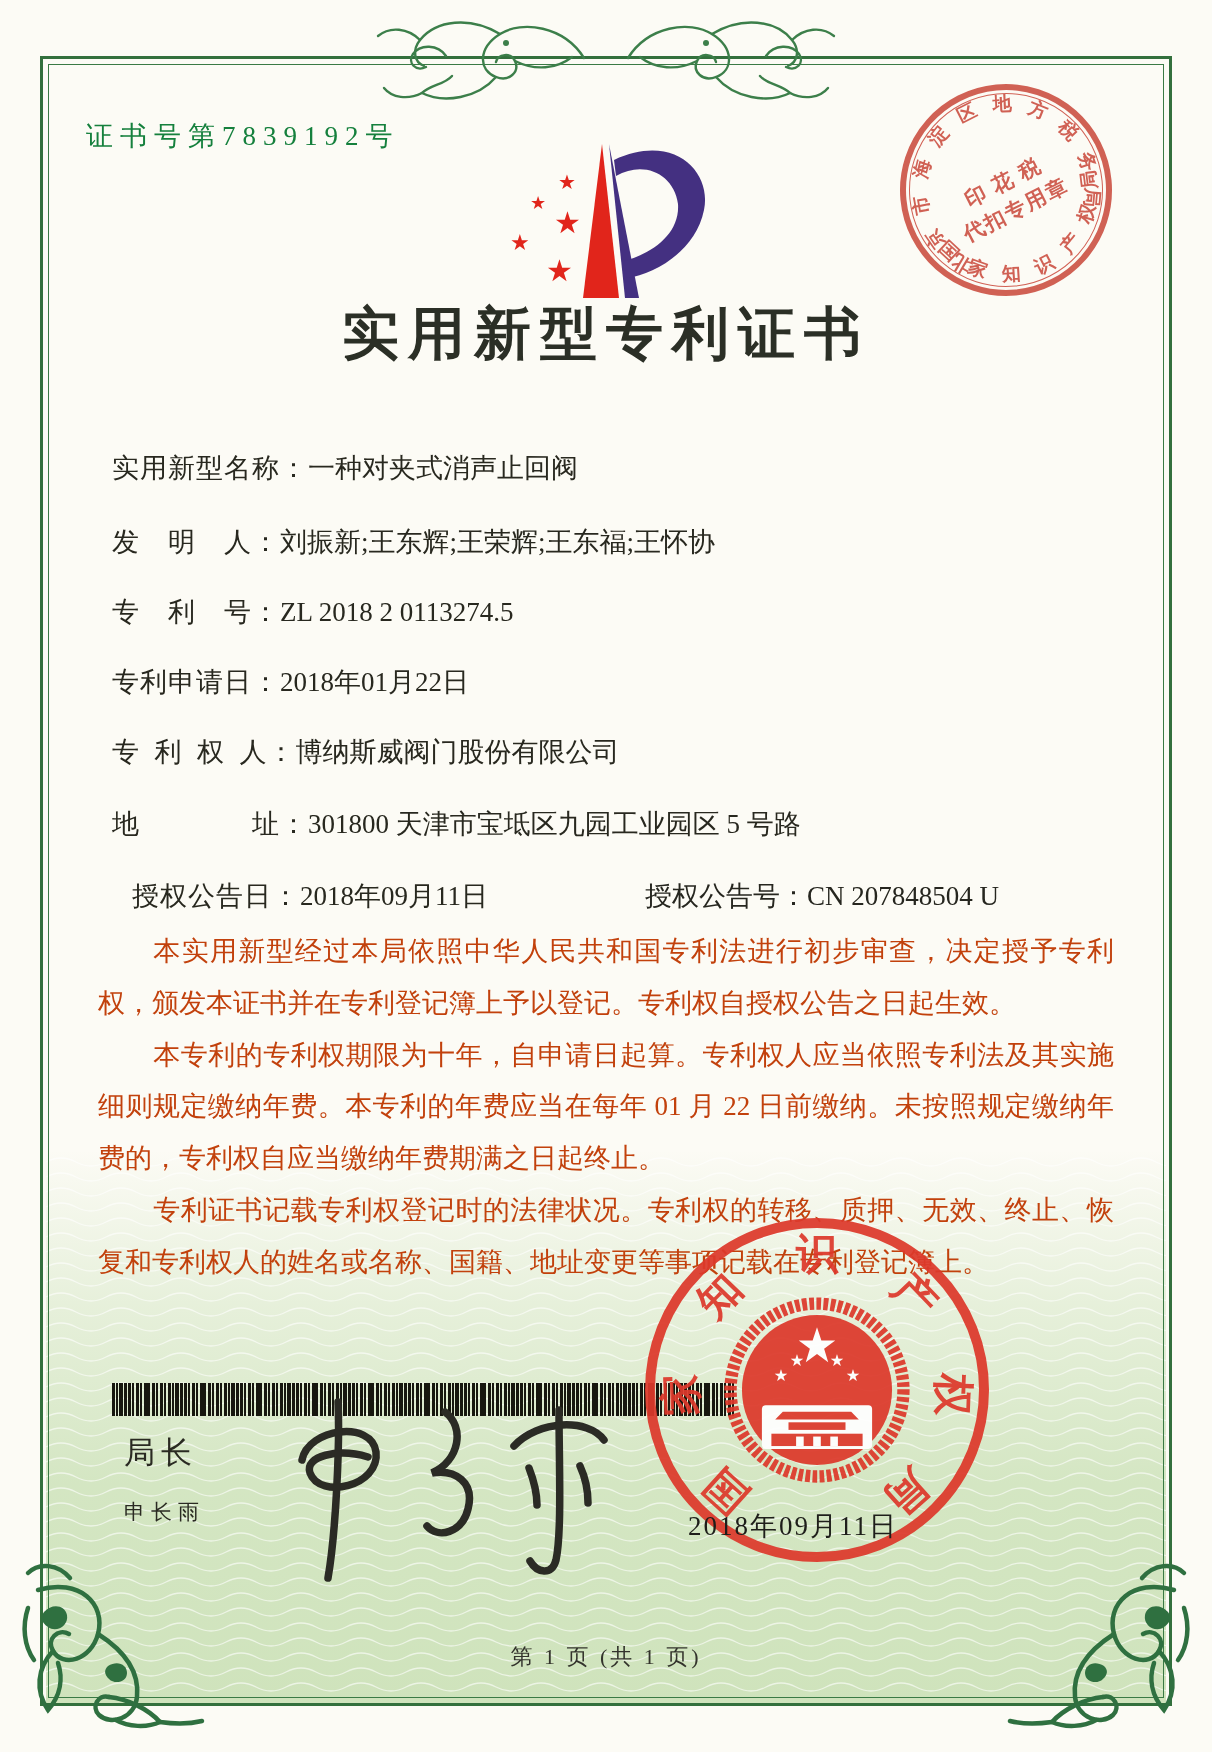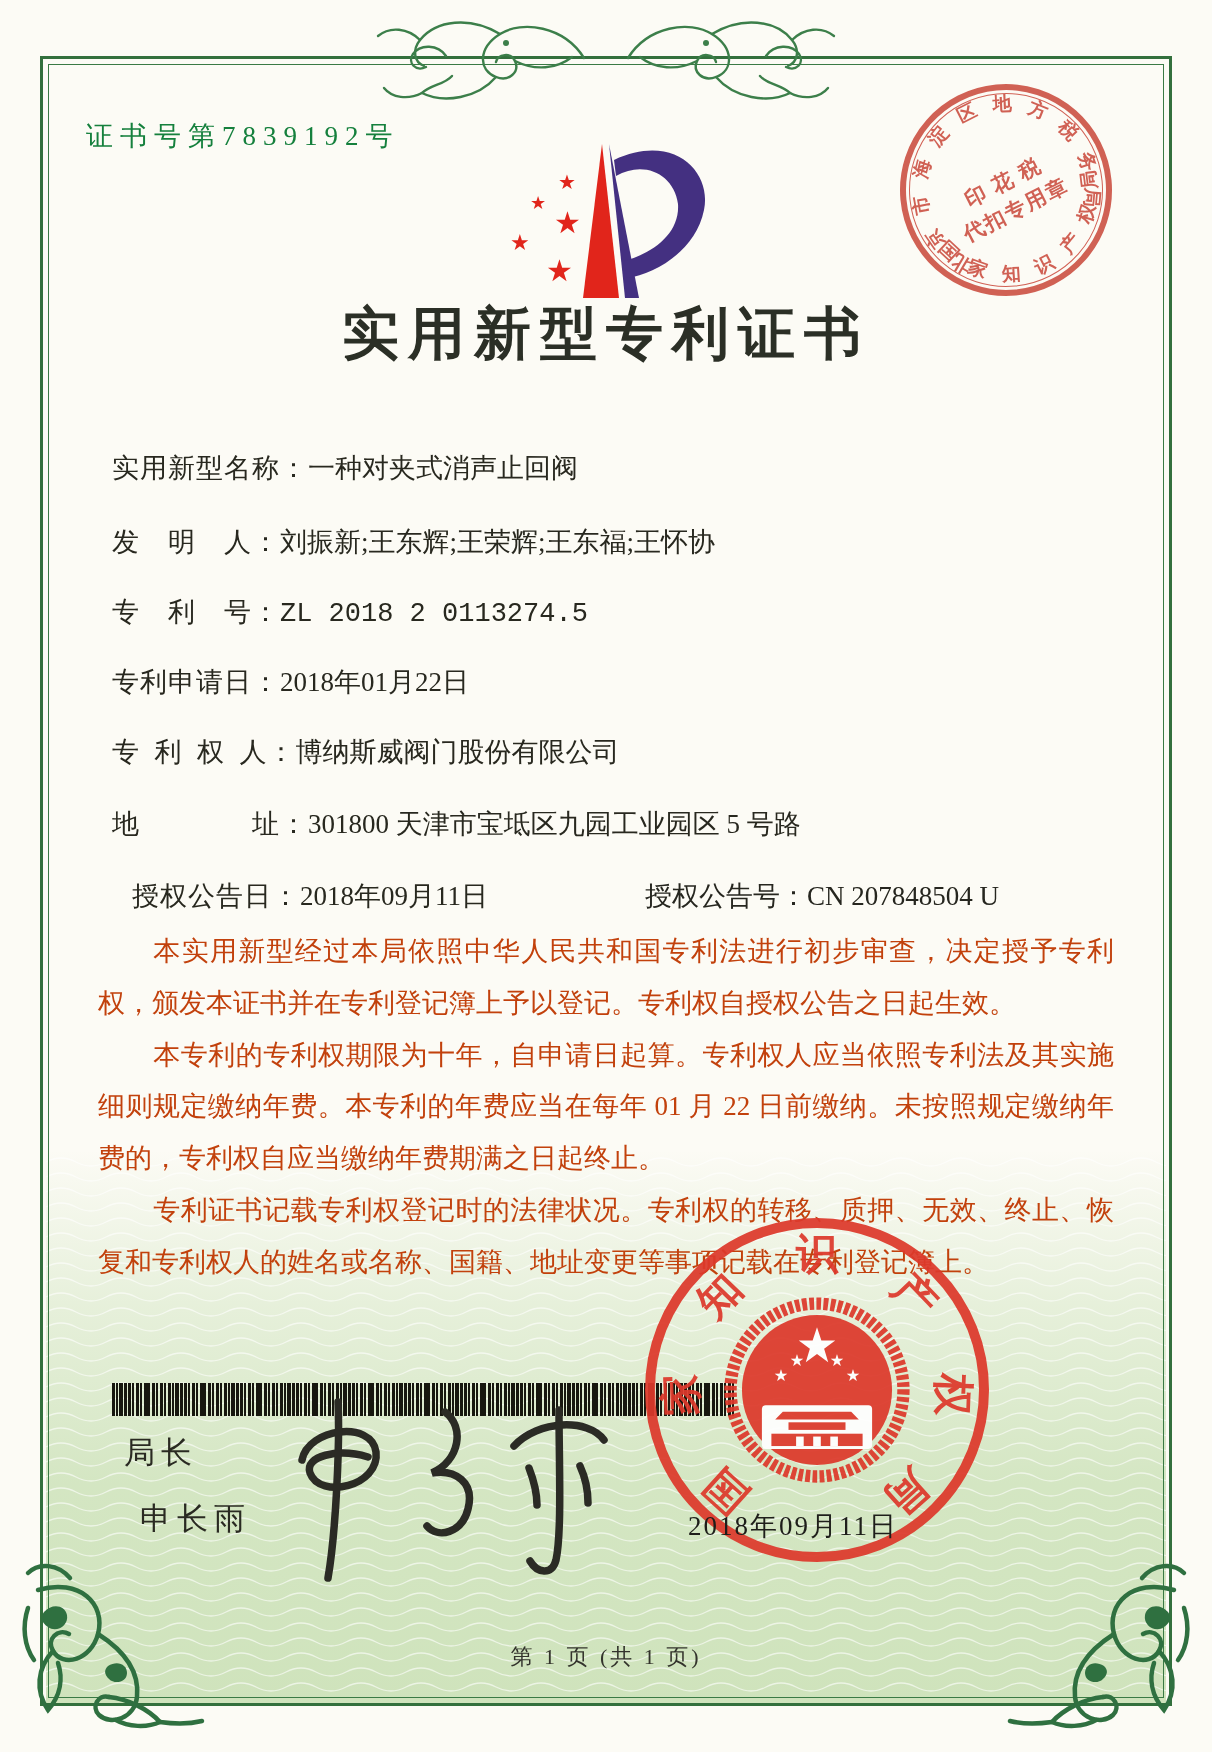--- a/index.html
+++ b/index.html
@@ -33,21 +33,21 @@
   .body-text{position:absolute;left:98px;top:926px;width:1016px;z-index:2;
     font-size:27px;line-height:1.92;text-align:justify;color:#c2410c;}
   .body-text p{margin:0;text-indent:2.05em;}
   
   .barcode{position:absolute;left:112px;top:1383px;width:622px;height:33px;z-index:2;
     background-image:
       repeating-linear-gradient(90deg,#17170f 0 2px,rgba(0,0,0,0) 2px 4px),
       repeating-linear-gradient(90deg,#17170f 0 3px,rgba(0,0,0,0) 3px 8px),
       repeating-linear-gradient(90deg,#17170f 0 1px,rgba(0,0,0,0) 1px 7px);}
   .sig-title{position:absolute;left:124px;top:1432px;font-size:31px;letter-spacing:6px;color:#2a2a22;z-index:3;}
-  .sig-name{position:absolute;left:124px;top:1498px;font-size:31px;letter-spacing:6px;color:#2a2a22;z-index:3;margin-left:16px;}
+  .sig-name{position:absolute;left:124px;top:1498px;font-size:21px;letter-spacing:6px;color:#2a2a22;z-index:3;}
   .signature{position:absolute;left:258px;top:1380px;width:360px;height:212px;z-index:3;}
   .footer{position:absolute;left:0;top:1642px;width:100%;text-align:center;font-size:22px;letter-spacing:3px;color:#33332c;z-index:2;}
   
   .seal-big{position:absolute;left:645px;top:1218px;width:344px;height:344px;z-index:3;opacity:.93;}
   .seal-big .ring{position:absolute;inset:0;border:10px solid #dd392b;border-radius:50%;}
   .seal-big .emblem{position:absolute;left:77px;top:77px;width:190px;height:190px;}
   .seal-big .arc-wrap{position:absolute;inset:0;color:#dd392b;font-weight:700;}
   .seal-date{position:absolute;left:618px;top:1508px;width:350px;text-align:center;
     font-size:27px;letter-spacing:2px;color:#1e1e1a;z-index:4;}
   .seal-tax{position:absolute;left:900px;top:84px;width:212px;height:212px;z-index:3;
@@ -174,21 +174,21 @@
     <span class="star" style="left:68px;top:62px;font-size:18px;">★</span>
     <span class="star" style="left:92px;top:76px;font-size:30px;">★</span>
     <span class="star" style="left:48px;top:100px;font-size:22px;">★</span>
     <span class="star" style="left:84px;top:124px;font-size:30px;">★</span>
   </div>
 
   <div class="title">实用新型专利证书</div>
 
   <div class="field" style="top:450px;"><span class="lbl">实用新型名称：</span><span>一种对夹式消声止回阀</span></div>
   <div class="field" style="top:524px;"><span class="lbl">发　明　人：</span><span>刘振新;王东辉;王荣辉;王东福;王怀协</span></div>
-  <div class="field" style="top:594px;font-family:Liberation Mono, monospace;"><span class="lbl">专　利　号：</span><span>ZL 2018 2 0113274.5</span></div>
+  <div class="field" style="top:594px;"><span class="lbl">专　利　号：</span><span>ZL 2018 2 0113274.5</span></div>
   <div class="field" style="top:664px;"><span class="lbl">专利申请日：</span><span>2018年01月22日</span></div>
   <div class="field" style="top:734px;"><span class="lbl">专 利 权 人：</span><span>博纳斯威阀门股份有限公司</span></div>
   <div class="field" style="top:806px;"><span class="lbl">地　　　　址：</span><span>301800 天津市宝坻区九园工业园区 5 号路</span></div>
 
   <div class="field" style="top:878px;margin-left:20px;"><span class="lbl">授权公告日：</span><span>2018年09月11日</span></div>
   <div class="grant-no"><span class="lbl">授权公告号：</span><span>CN 207848504 U</span></div>
 
   <div class="body-text">
     <p>本实用新型经过本局依照中华人民共和国专利法进行初步审查，决定授予专利权，颁发本证书并在专利登记簿上予以登记。专利权自授权公告之日起生效。</p>
     <p>本专利的专利权期限为十年，自申请日起算。专利权人应当依照专利法及其实施细则规定缴纳年费。本专利的年费应当在每年 01 月 22 日前缴纳。未按照规定缴纳年费的，专利权自应当缴纳年费期满之日起终止。</p>

